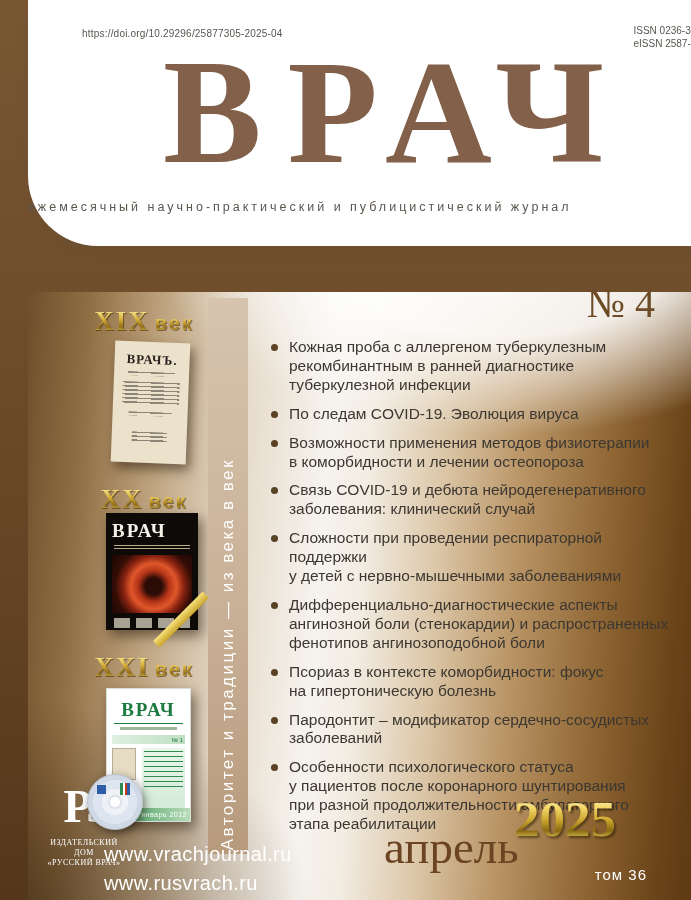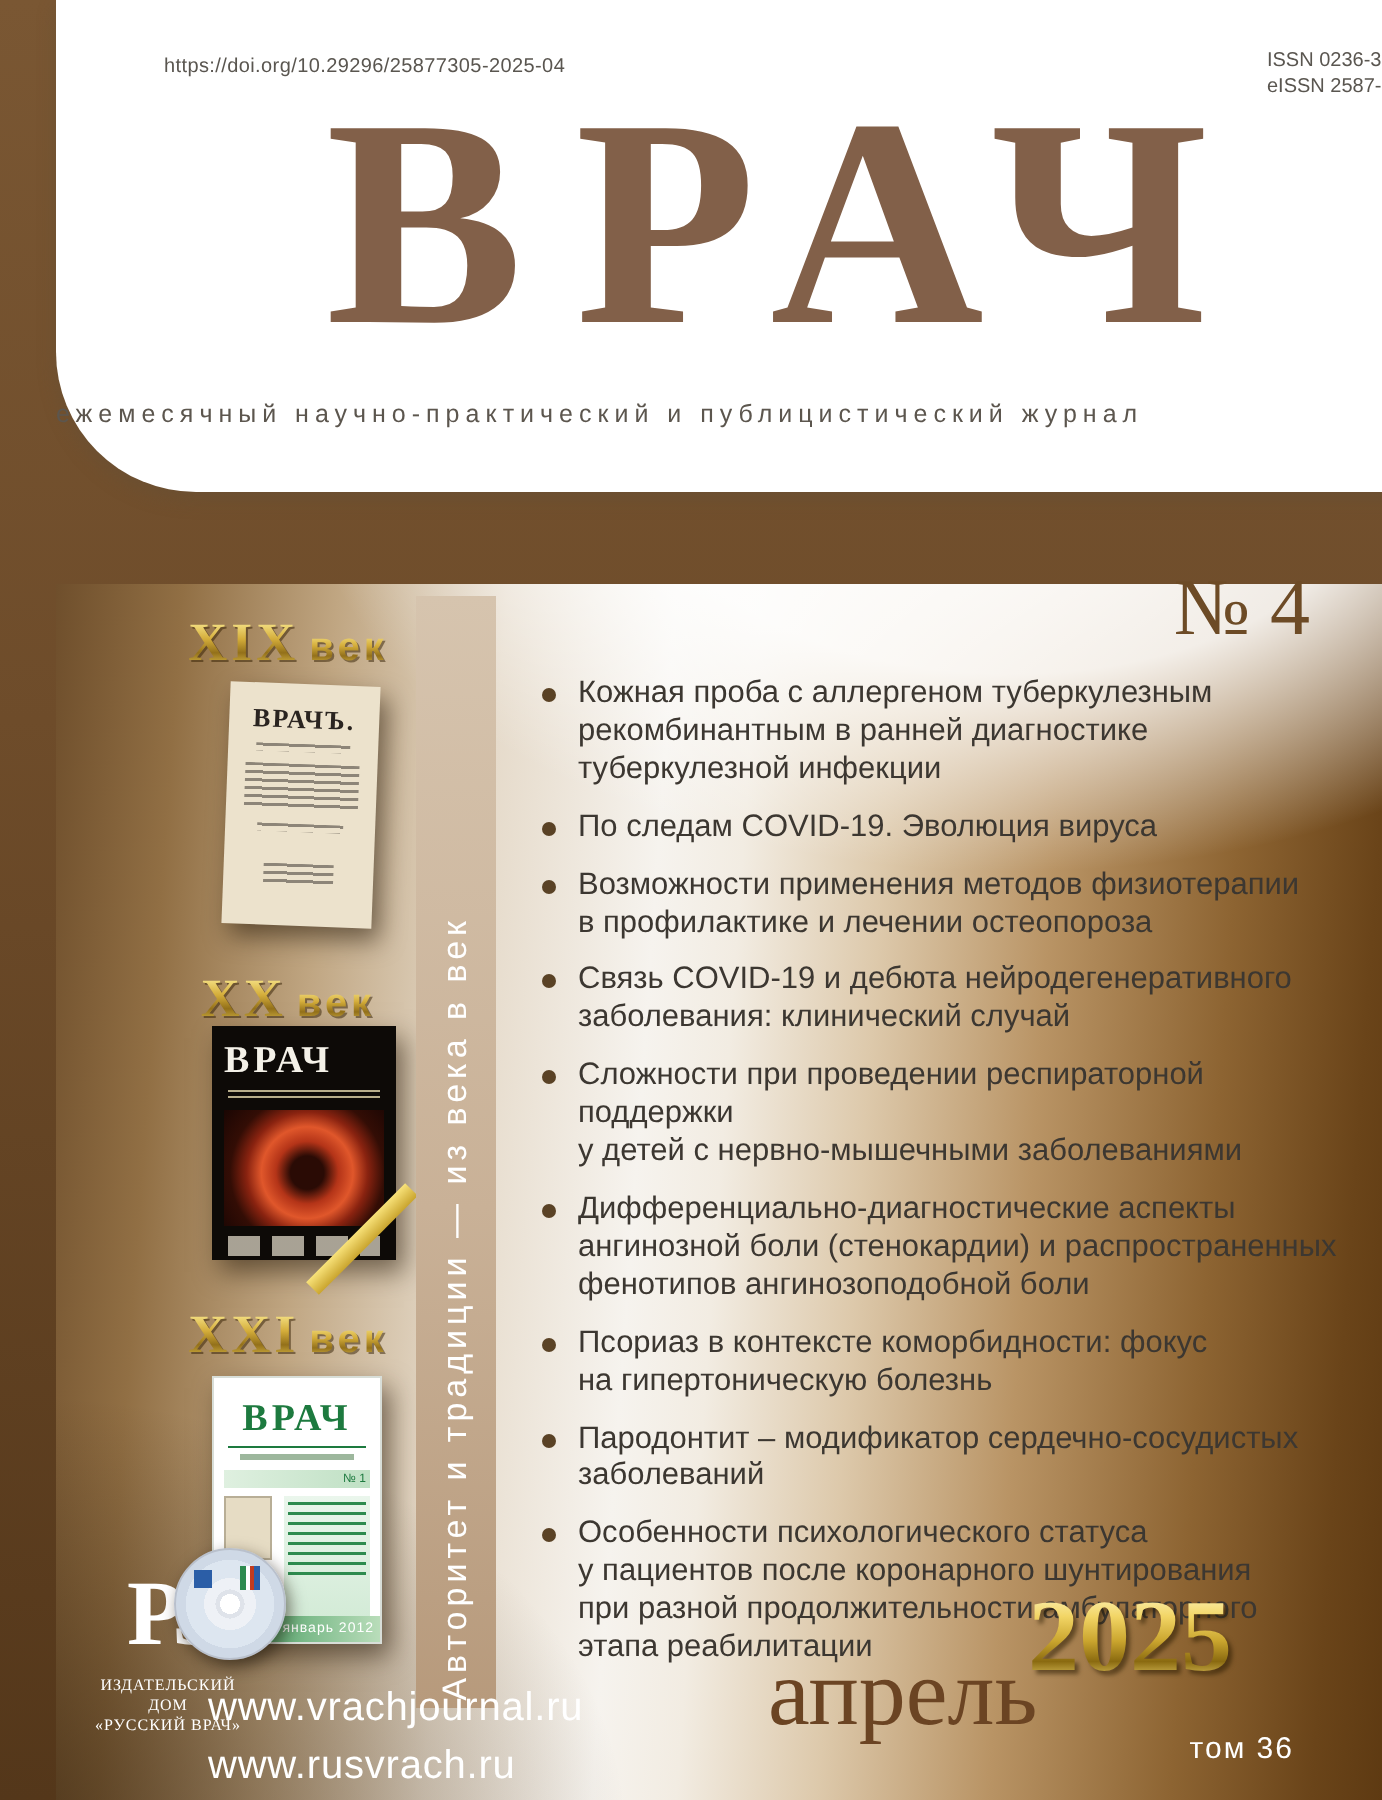--- a/index.html
+++ b/index.html
@@ -182,21 +182,21 @@
     <div class="vstrip">
       <div class="vtext">Авторитет и традиции — из века в век</div>
     </div>
 
     <ul class="toc">
       <li>Кожная проба с аллергеном туберкулезным
 рекомбинантным в ранней диагностике
 туберкулезной инфекции</li>
       <li>По следам COVID-19. Эволюция вируса</li>
       <li>Возможности применения методов физиотерапии
-в профилактике и лечении остеопороза</li>
+в коморбидности и лечении остеопороза</li>
       <li>Связь COVID-19 и дебюта нейродегенеративного
 заболевания: клинический случай</li>
       <li>Сложности при проведении респираторной поддержки
 у детей с нервно-мышечными заболеваниями</li>
       <li>Дифференциально-диагностические аспекты
 ангинозной боли (стенокардии) и распространенных
 фенотипов ангинозоподобной боли</li>
       <li>Псориаз в контексте коморбидности: фокус
 на гипертоническую болезнь</li>
       <li>Пародонтит – модификатор сердечно-сосудистых

